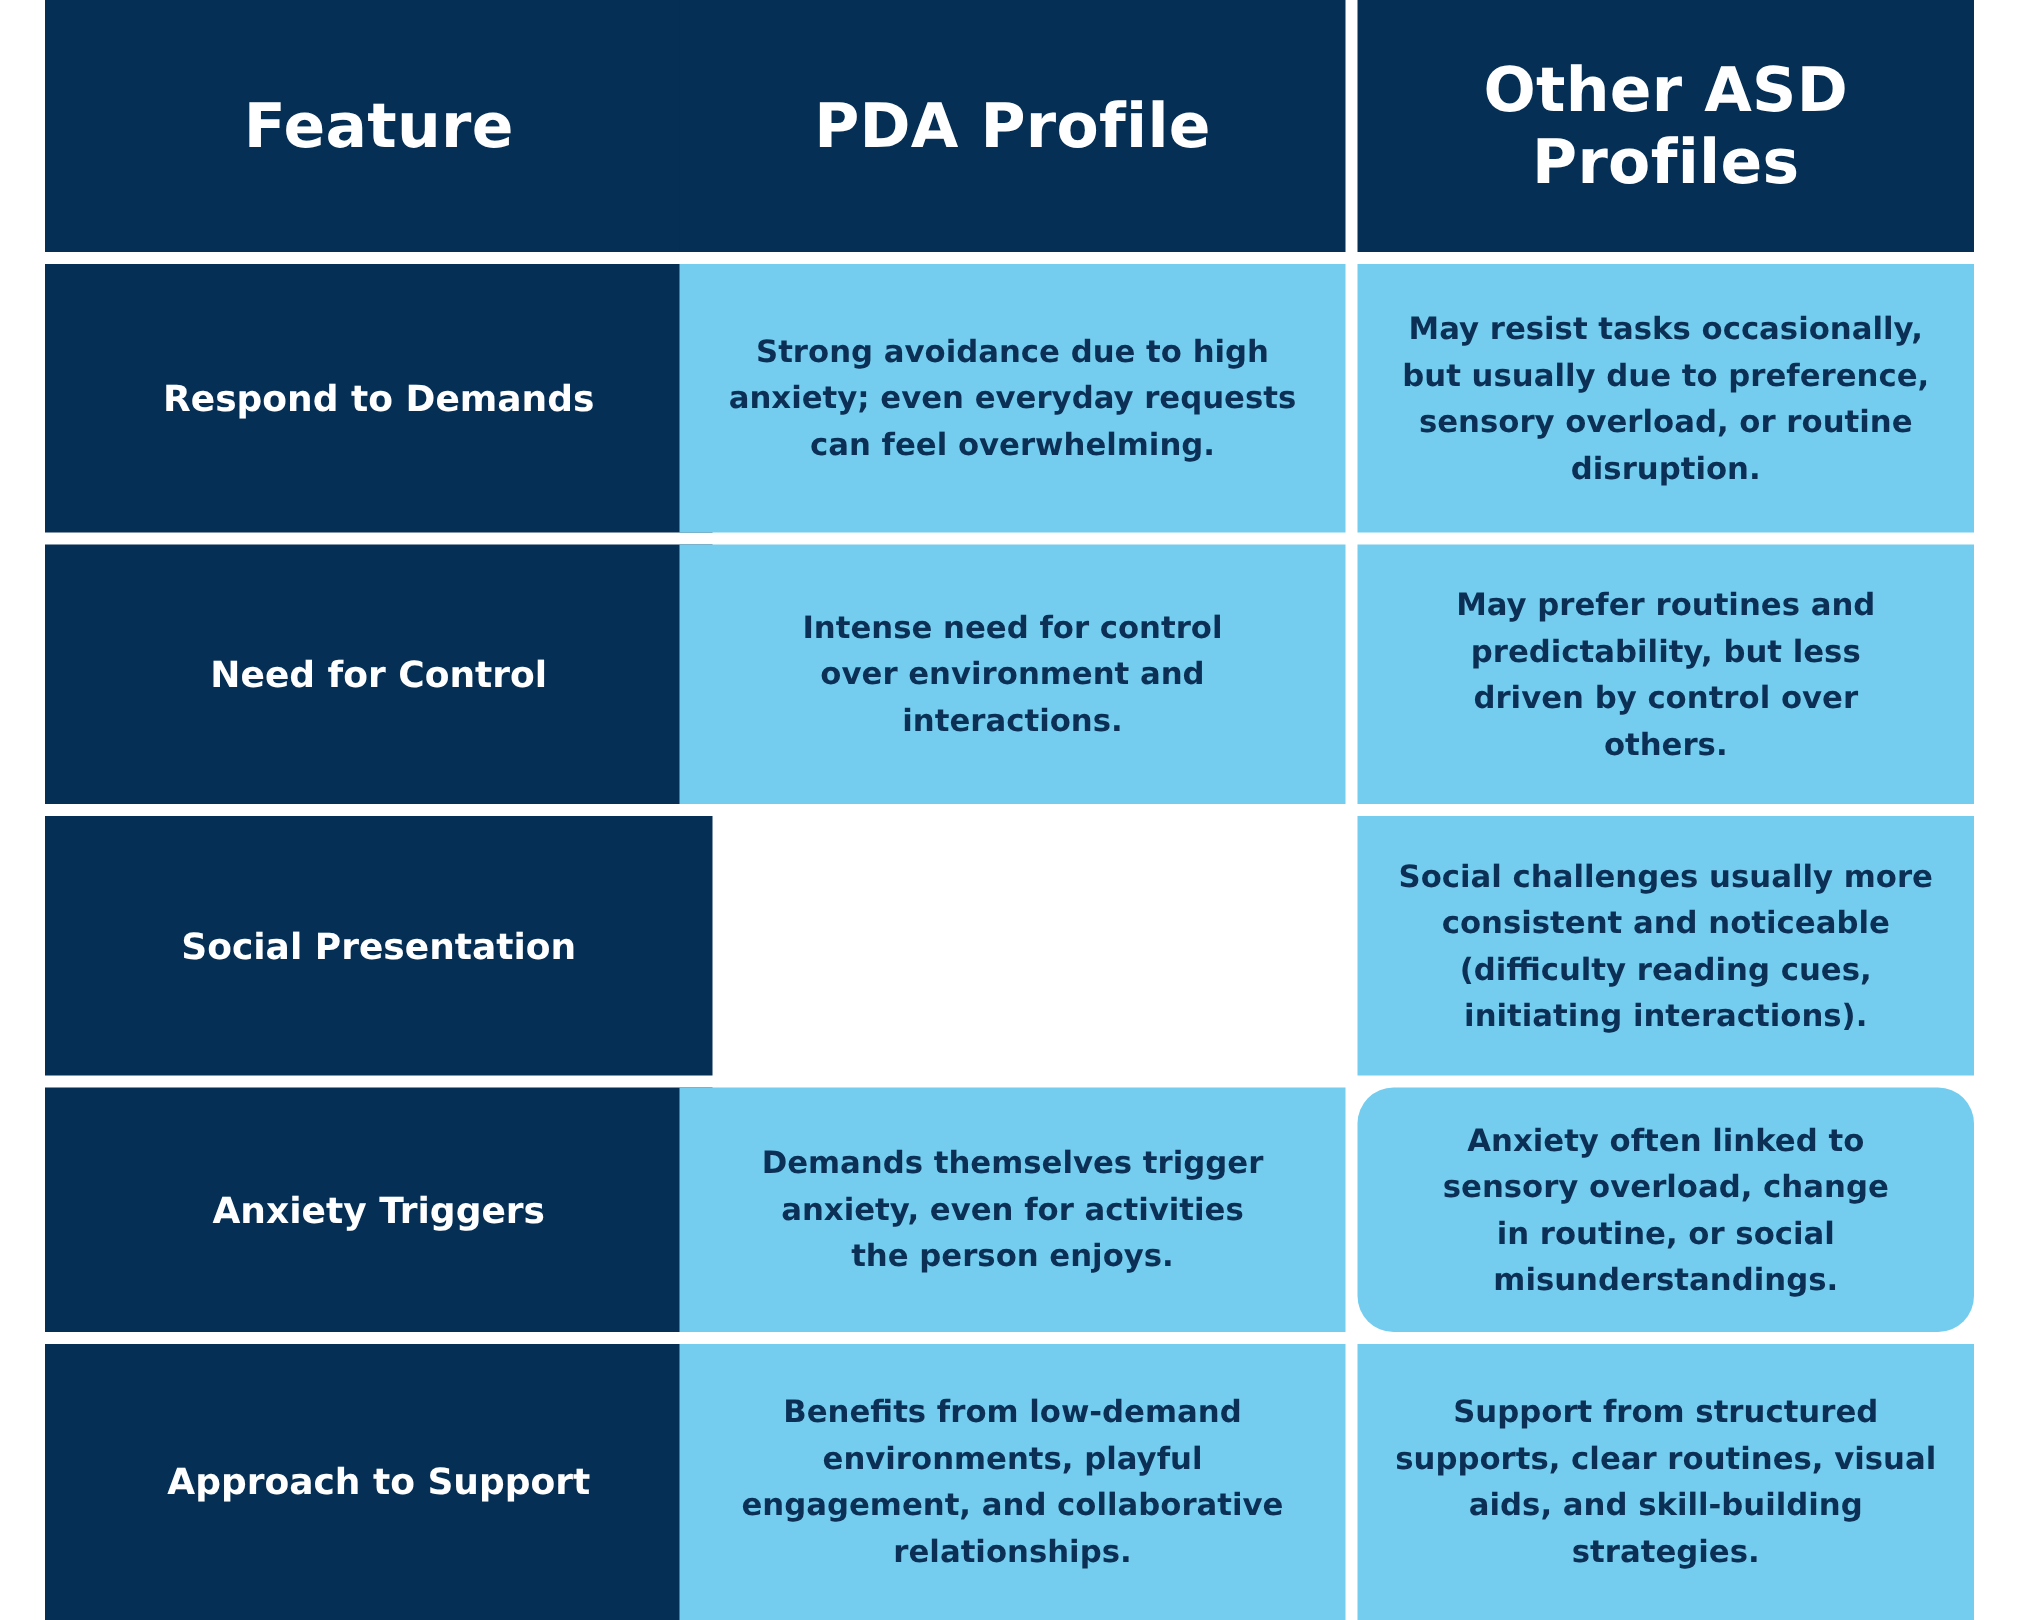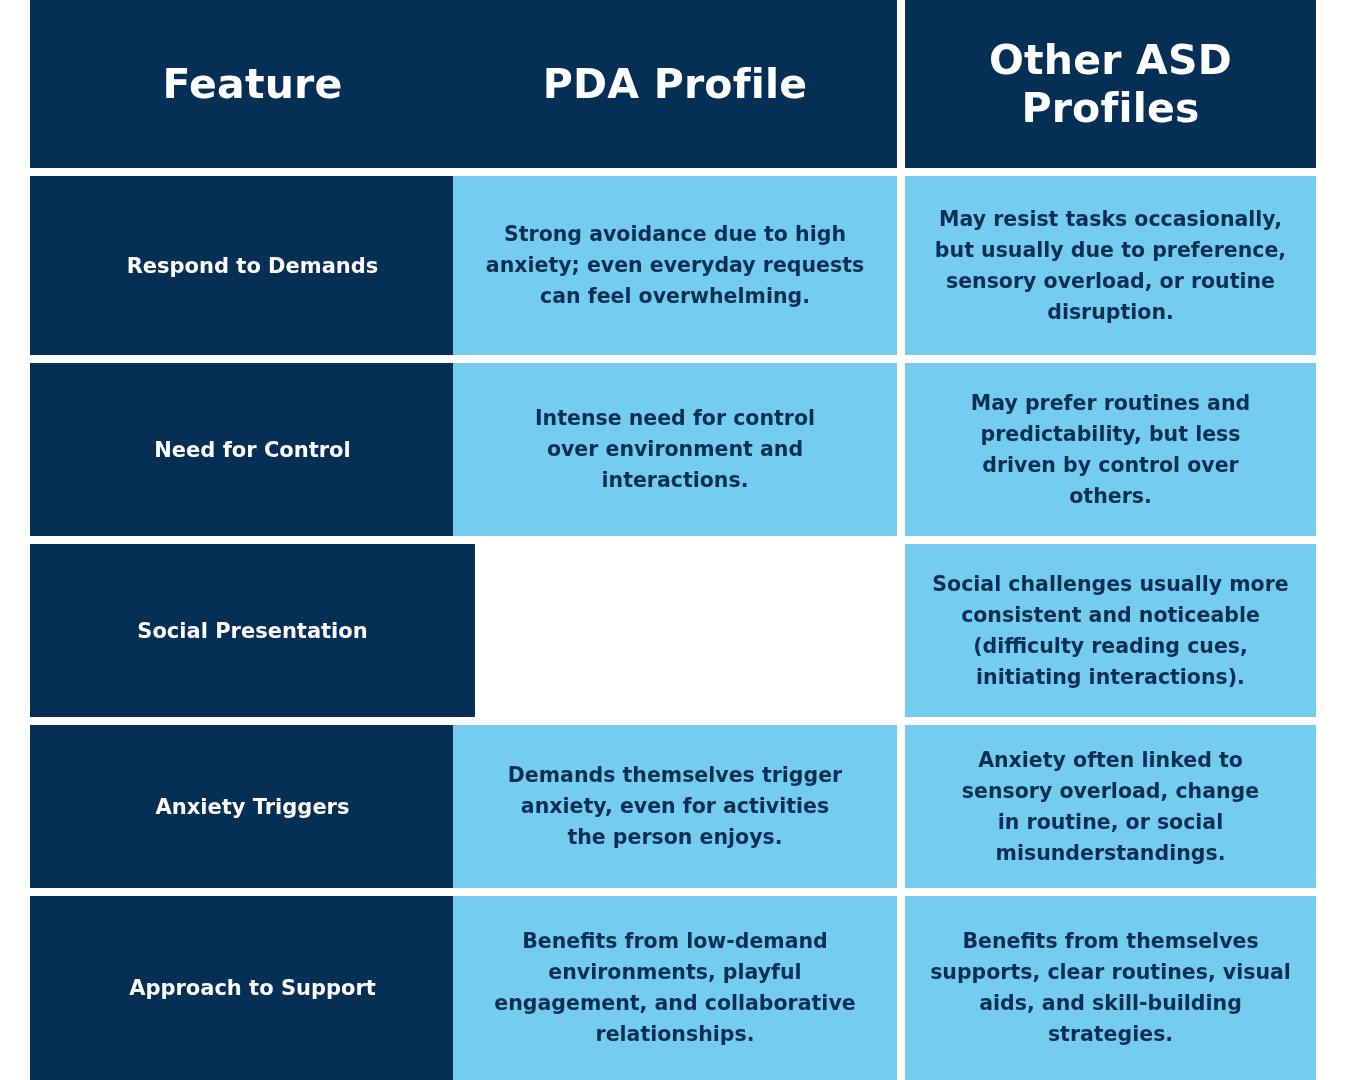--- a/index.html
+++ b/index.html
@@ -11,21 +11,21 @@
     position: relative; width: 1350px; height: 1080px;
   }
   .cell {
     position: absolute; box-sizing: border-box;
     display: flex; align-items: center; justify-content: center;
     text-align: center;
   }
   .dark { background: #052f55; color: #ffffff; }
   .light { background: #74cdee; color: #0b2f55; }
   .head { font-weight: bold; font-size: 41px; letter-spacing: 0.2px; }
-  .feat { font-weight: bold; font-size: 21px; }
+  .feat { font-weight: bold; font-size: 24px; }
   .desc { font-weight: bold; font-size: 20.5px; line-height: 31px; padding: 0 22px; }
   .c1 { left: 16px; width: 445px; margin-left: 14px; }
   .c2 { left: 453px; width: 444px; }
   .c3 { left: 905px; width: 411px; }
   .r0 { top: 0; height: 168px; }
   .r1 { top: 176px; height: 179px; }
   .r2 { top: 363px; height: 173px; }
   .r3 { top: 544px; height: 173px; }
   .r4 { top: 725px; height: 163px; }
   .r5 { top: 896px; height: 184px; }
@@ -72,26 +72,26 @@
   <div class="cell light desc c3 r3" style="padding:0 14px;">
     <span>Social challenges usually more consistent and noticeable (difficulty reading cues, initiating interactions).</span>
   </div>
 
   <div class="cell dark feat c1 r4">
     <span>Anxiety Triggers</span>
   </div>
   <div class="cell light desc c2 r4" style="padding:0 50px;">
     <span>Demands themselves trigger anxiety, even for activities the person enjoys.</span>
   </div>
-  <div class="cell light desc c3 r4" style="padding:0 44px;">
+  <div class="cell light desc c3 r4" style="padding:0 44px;border-radius:24px;">
     <span>Anxiety often linked to sensory overload, change in routine, or social misunderstandings.</span>
   </div>
 
   <div class="cell dark feat c1 r5">
     <span>Approach to Support</span>
   </div>
   <div class="cell light desc c2 r5" style="padding:0 16px;">
     <span>Benefits from low-demand environments, playful engagement, and collaborative relationships.</span>
   </div>
   <div class="cell light desc c3 r5" style="padding:0 20px;">
-    <span>Benefits from themselves supports, clear routines, visual aids, and skill-building strategies.</span>
+    <span>Support from structured supports, clear routines, visual aids, and skill-building strategies.</span>
   </div>
 </div>
 
 </body></html>

